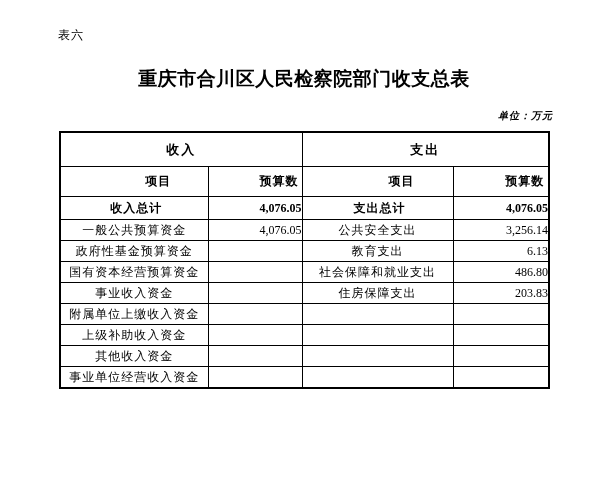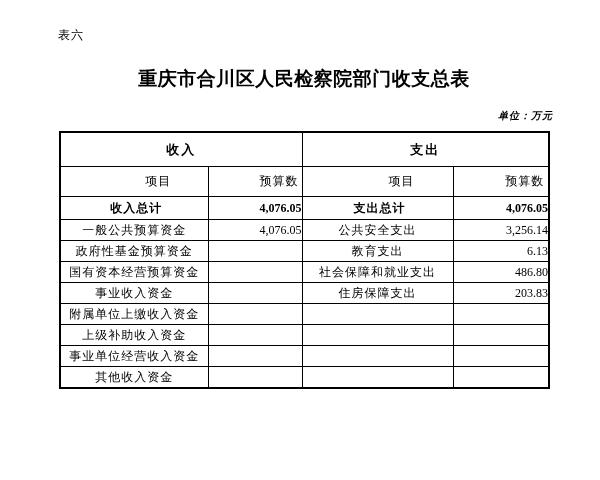--- a/index.html
+++ b/index.html
@@ -67,21 +67,21 @@
   tr.group-header th {
     height: 33px;
     font-size: 13px;
     font-weight: bold;
     text-align: center;
     letter-spacing: 2px;
   }
   tr.col-header th {
     height: 29px;
     font-size: 12px;
-    font-weight: normal;
+    font-weight: bold;
     text-align: center;
     letter-spacing: 1px;
     padding-left: 48px;
   }
   tr.total-row td {
     height: 22px;
     font-size: 12px;
     font-weight: bold;
   }
   tr.data-row td {
@@ -167,25 +167,25 @@
       <td class="cell-item"></td>
       <td class="cell-val"></td>
     </tr>
     <tr class="data-row">
       <td class="cell-item">上级补助收入资金</td>
       <td class="cell-val"></td>
       <td class="cell-item"></td>
       <td class="cell-val"></td>
     </tr>
     <tr class="data-row">
-      <td class="cell-item">事业单位经营收入资金</td>
+      <td class="cell-item">其他收入资金</td>
       <td class="cell-val"></td>
       <td class="cell-item"></td>
       <td class="cell-val"></td>
     </tr>
     <tr class="data-row">
-      <td class="cell-item">其他收入资金</td>
+      <td class="cell-item">事业单位经营收入资金</td>
       <td class="cell-val"></td>
       <td class="cell-item"></td>
       <td class="cell-val"></td>
     </tr>
   </tbody>
 </table>
 
 </body></html>

